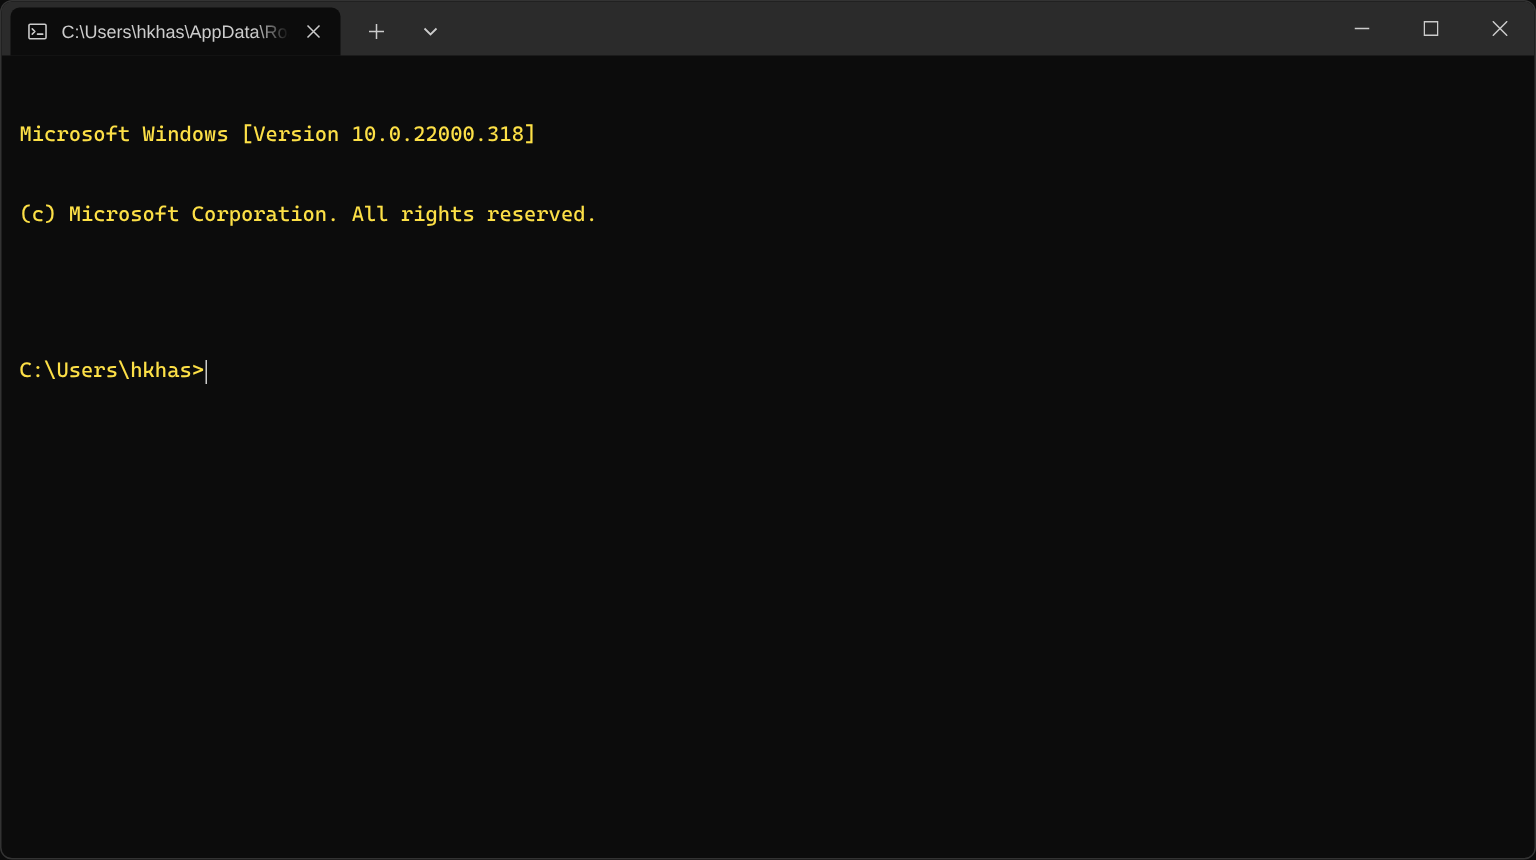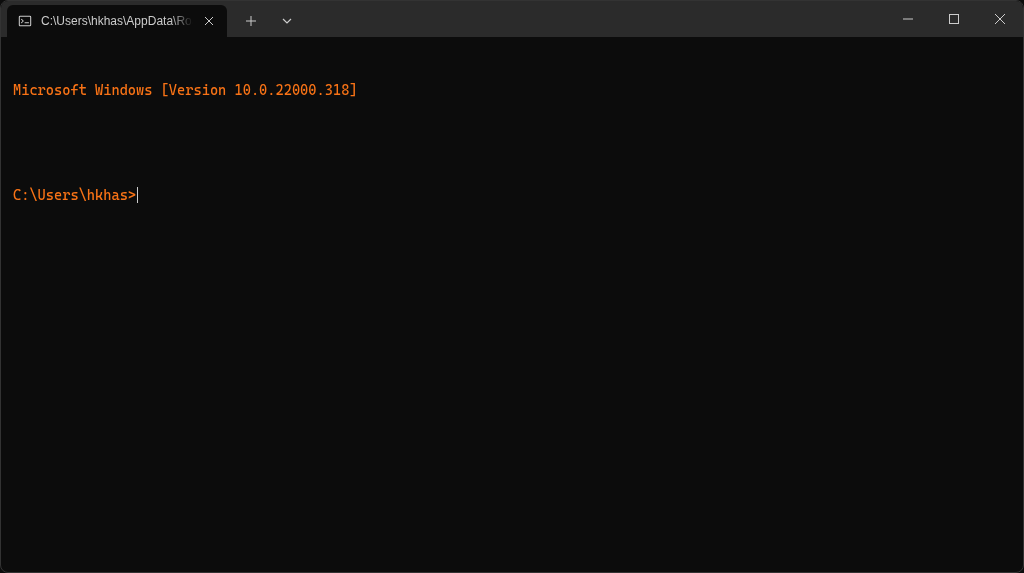--- a/index.html
+++ b/index.html
@@ -94,21 +94,21 @@
     .win-btn {
       width: 46px;
       display: flex;
       align-items: center;
       justify-content: center;
       color: #cccccc;
       cursor: pointer;
     }
     .terminal-body {
       padding: 10px 12px;
-      color: #f97316;
+      color: #fde047;
       font-size: 14px;
       line-height: 1.25;
       white-space: pre;
       font-family: Consolas, 'Cascadia Mono', monospace;
     }
     .line {
       display: block;
     }
     .prompt-line {
       display: flex;
@@ -179,17 +179,18 @@
     <div class="win-btn close">
       <svg width="10" height="10" viewBox="0 0 10 10" stroke="currentColor" stroke-width="1">
         <path d="M0 0l10 10M10 0L0 10"></path>
       </svg>
     </div>
   </div>
 </div>
 
 <div class="terminal-body">
   <span class="line">Microsoft Windows [Version 10.0.22000.318]</span>
+  <span class="line">(c) Microsoft Corporation. All rights reserved.</span>
   <div class="spacer"></div>
   <div class="prompt-line">
     <span class="prompt">C:\Users\hkhas&gt;</span><span class="cursor"></span>
   </div>
 </div>
 
 </body></html>

